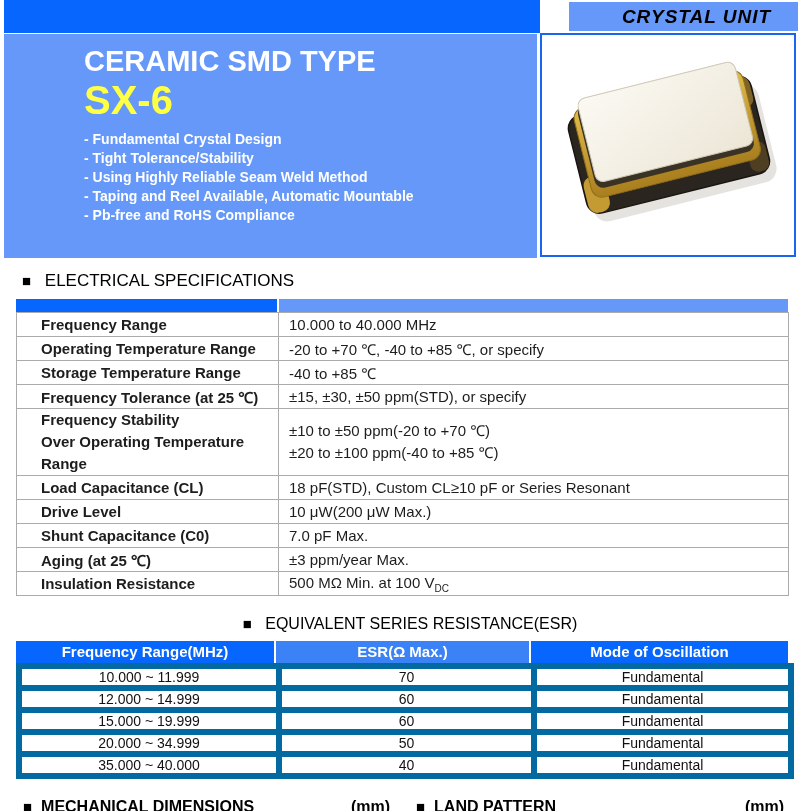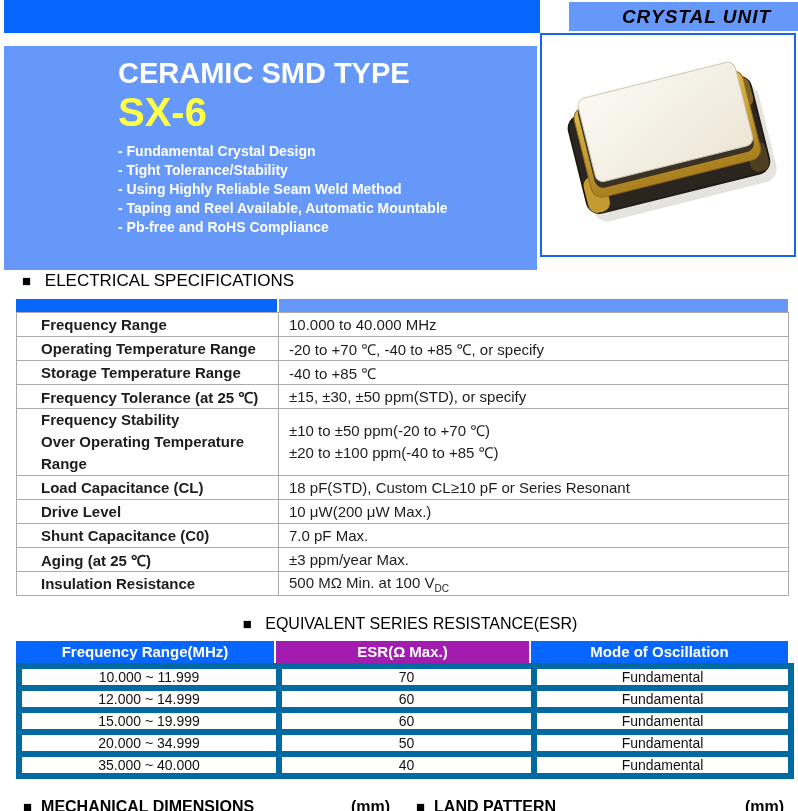--- a/index.html
+++ b/index.html
@@ -5,22 +5,22 @@
   * { margin:0; padding:0; box-sizing:border-box; }
   body { background:#ffffff; font-family:"Liberation Sans", sans-serif; }
   .page { position:relative; width:798px; height:811px; background:#fff; overflow:hidden; }
 
   
   .hero { position:relative; width:798px; height:258px; }
   .topbar { position:absolute; left:4px; top:0; width:536px; height:33px; background:#0666FE; }
   .cu-box { position:absolute; left:569px; top:2px; width:255px; height:29px; background:#6598F8;
             display:flex; align-items:center; justify-content:center; }
   .cu-box span { font-size:19px; font-weight:bold; font-style:italic; color:#000; letter-spacing:1px; }
-  .panel { position:absolute; left:4px; top:46px; width:533px; height:224px; background:#6598F8;
-           padding:12px 0 0 114px; }
+  .panel { position:absolute; left:4px; top:34px; width:533px; height:224px; background:#6598F8;
+           padding:12px 0 0 80px; }
   .panel .ptitle { color:#ffffff; font-size:29px; font-weight:bold; line-height:1.1; }
   .panel .pmodel { color:#FFFF44; font-size:40px; font-weight:bold; line-height:1.05; margin-top:1px; }
   .panel .features { margin-top:9px; }
   .panel .features div { color:#ffffff; font-size:14px; font-weight:bold; line-height:19px; white-space:nowrap; }
   .photobox { position:absolute; left:540px; top:33px; width:256px; height:224px; background:#fff;
               border:2px solid #1965F0; display:flex; align-items:center; justify-content:center; }
 
   
   .sec-head { margin:13px 0 8px 22px; font-size:17px; font-weight:normal; color:#000; }
   .sec-head.small { font-size:16px; margin-top:19px;text-align:center; }
@@ -36,21 +36,21 @@
   table.elec td.lab { padding-left:24px;font-weight:bold; }
   table.elec td.val { padding-left:10px; }
   table.elec td div { line-height:22px; }
   .vsub { font-size:10px; vertical-align:sub; }
 
   
   .esr-wrap { margin-left:16px; width:772px; }
   .esr-colorbar { display:flex; width:772px; height:22px; }
   .esr-colorbar div { color:#fff; font-weight:bold; font-size:15px; text-align:center; line-height:22px; }
   .esr-colorbar .h1 { width:258px; background:#0666FE; margin-right:2px; }
-  .esr-colorbar .h2 { width:253px; background:#a21caf; margin-right:2px; }
+  .esr-colorbar .h2 { width:253px; background:#3b82f6; margin-right:2px; }
   .esr-colorbar .h3 { width:257px; background:#0666FE; }
   table.esr { width:772px; table-layout:fixed; border-collapse:collapse; }
   table.esr td { border:6px solid #0369a1; font-size:14px; color:#111; text-align:center; height:21px; }
 
   
   .bottom { display:flex; margin:19px 0 0 10px; width:778px; }
   .bblock { }
   .bblock .bhead { display:flex; justify-content:space-between; font-size:16px; font-weight:bold; color:#000; }
   .bblock.left { width:390px; }
   .bblock.left .bhead { padding:0 10px 0 13px; }

